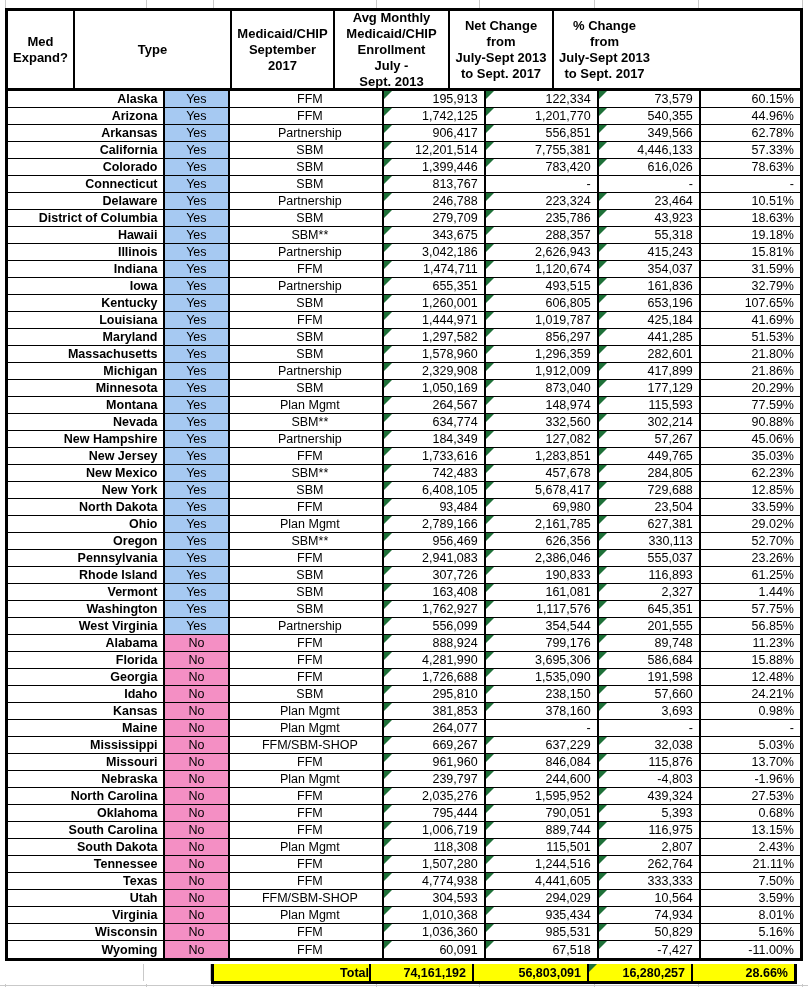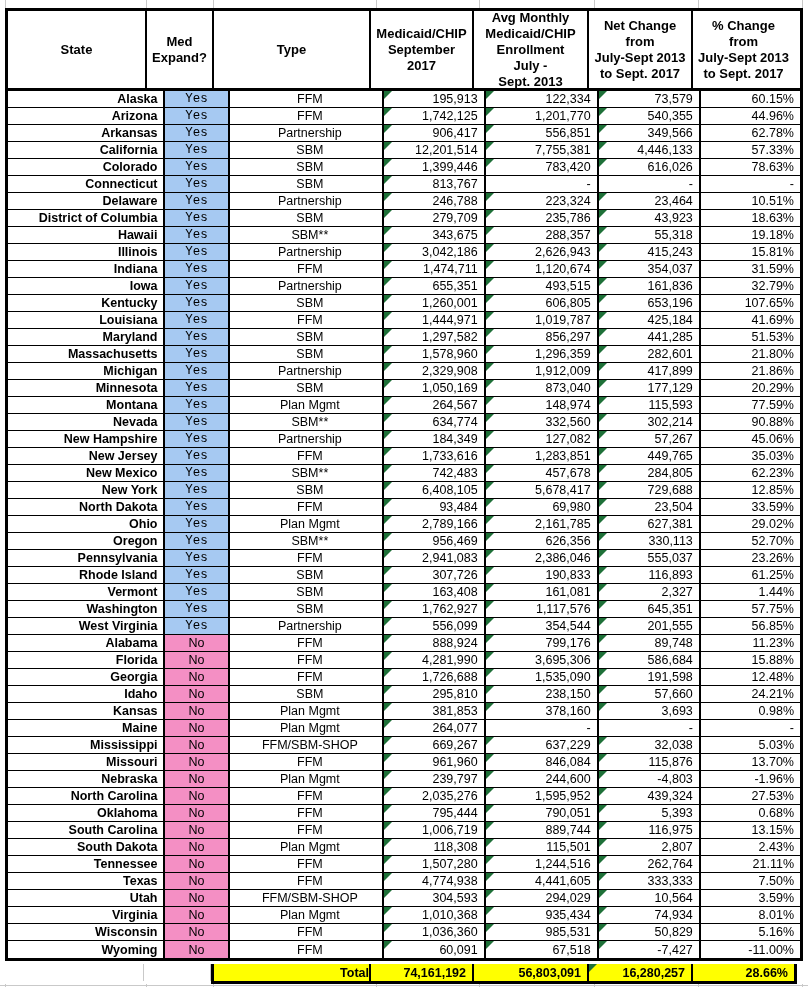--- a/index.html
+++ b/index.html
@@ -14,21 +14,21 @@
   .c{border-right:2px solid var(--border-black);display:flex;align-items:center;height:100%;overflow:hidden;}
   .hrow .c:last-child,.row .c:last-child,.t-group .c:last-child{border-right:none;}
   .hc{justify-content:center;text-align:center;font-weight:bold;font-size:13px;line-height:16px;white-space:pre-line;}
   .w-state{width:139px;} .w-exp{width:67px;} .w-type{width:157px;}
   .w-c4{width:103px;} .w-c5{width:115px;} .w-c6{width:104px;} .w-c7{width:101px;}
   .row .c,.t-group .c{font-size:12.5px;}
   .c-state{justify-content:flex-end;font-weight:bold;padding-right:5px;white-space:nowrap;margin-left:20px;}
   .c-exp{justify-content:center;}
   .c-type{justify-content:center;white-space:nowrap;padding-left:7px;}
   .c-num{justify-content:flex-end;padding-right:6px;position:relative;white-space:nowrap;}
-  .yes{background:var(--yes-bg);font-family:Liberation Mono, monospace;}
+  .yes{background:var(--yes-bg);}
   .no{background:var(--no-bg);}
   .tri::before{content:'';position:absolute;left:0;top:0;width:0;height:0;
     border-top:8px solid var(--triangle-green);border-right:8px solid transparent;}
   .total-row{position:absolute;left:5px;top:964px;display:flex;height:20px;}
   .t-blank{height:17px;border-right:1px solid var(--grid-line);}
   .t-b1{width:139px;} .t-b2{width:67px;}
   .t-group{display:flex;height:20px;border:3px solid var(--border-black);border-top:none;
     background:var(--total-bg);font-weight:bold;}
   .c-total-label{justify-content:flex-end;font-weight:bold;}
   .bold{font-weight:bold;}
@@ -43,21 +43,20 @@
       <div class="vtick" style="left: 213px; top: 0px; height: 8px;"></div>
       <div class="vtick" style="left: 376px; top: 0px; height: 8px;"></div>
       <div class="vtick" style="left: 479px; top: 0px; height: 8px;"></div>
       <div class="vtick" style="left: 594px; top: 0px; height: 8px;"></div>
       <div class="vtick" style="left: 698px; top: 0px; height: 8px;"></div>
       <div class="vtick" style="left: 802px; top: 0px; height: 8px;"></div>
     </div>
 
   <div class="table">
     <div class="hrow">
-      <div class="c hc w-state">State</div>
       <div class="c hc w-exp">Med
 Expand?</div>
       <div class="c hc w-type">Type</div>
       <div class="c hc w-c4">Medicaid/CHIP
 September
 2017</div>
       <div class="c hc w-c5">Avg Monthly
 Medicaid/CHIP
 Enrollment
 July -

